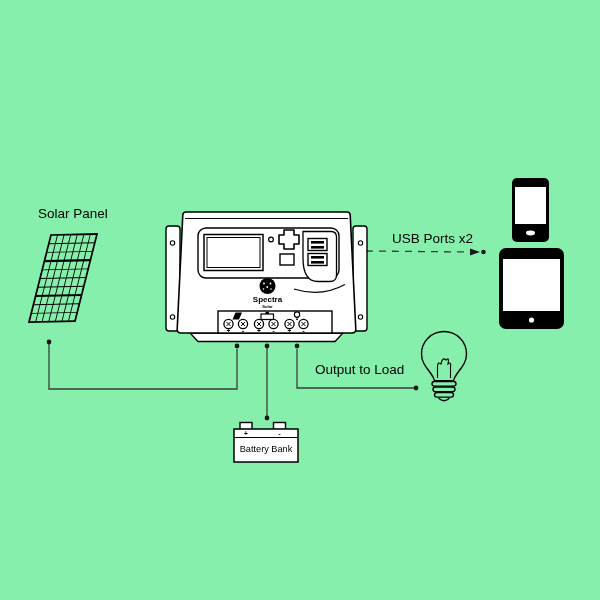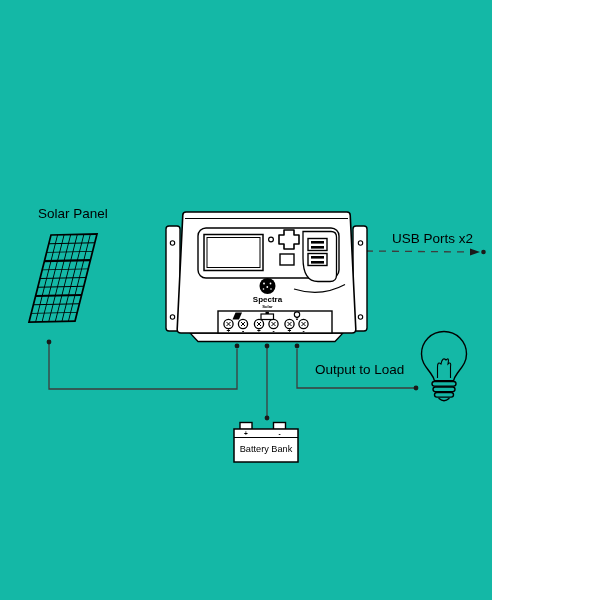--- a/index.html
+++ b/index.html
@@ -1,16 +1,16 @@
 <!DOCTYPE html>
 <html><head>
 <meta charset="utf-8">
 <style>
   html,body{margin:0;padding:0;background:#fff;}
-  .canvas{position:relative;width:492px;height:600px;background:#14b8a6;overflow:hidden;
+  .canvas{position:relative;width:600px;height:600px;background:#86efac;overflow:hidden;
           font-family:"Liberation Sans",sans-serif;text-align:right;}
   svg{display:block;}
   text{fill:#000;font-family:"Liberation Sans",sans-serif;}
   .lbl{font-size:13.5px;}
   .tiny{font-size:6.5px;font-weight:bold;}
   .brand{font-size:8px;font-weight:bold;}
   .brandsub{font-size:4.2px;font-weight:bold;}
   .batlbl{font-size:9.2px;}
 </style>
 </head>

